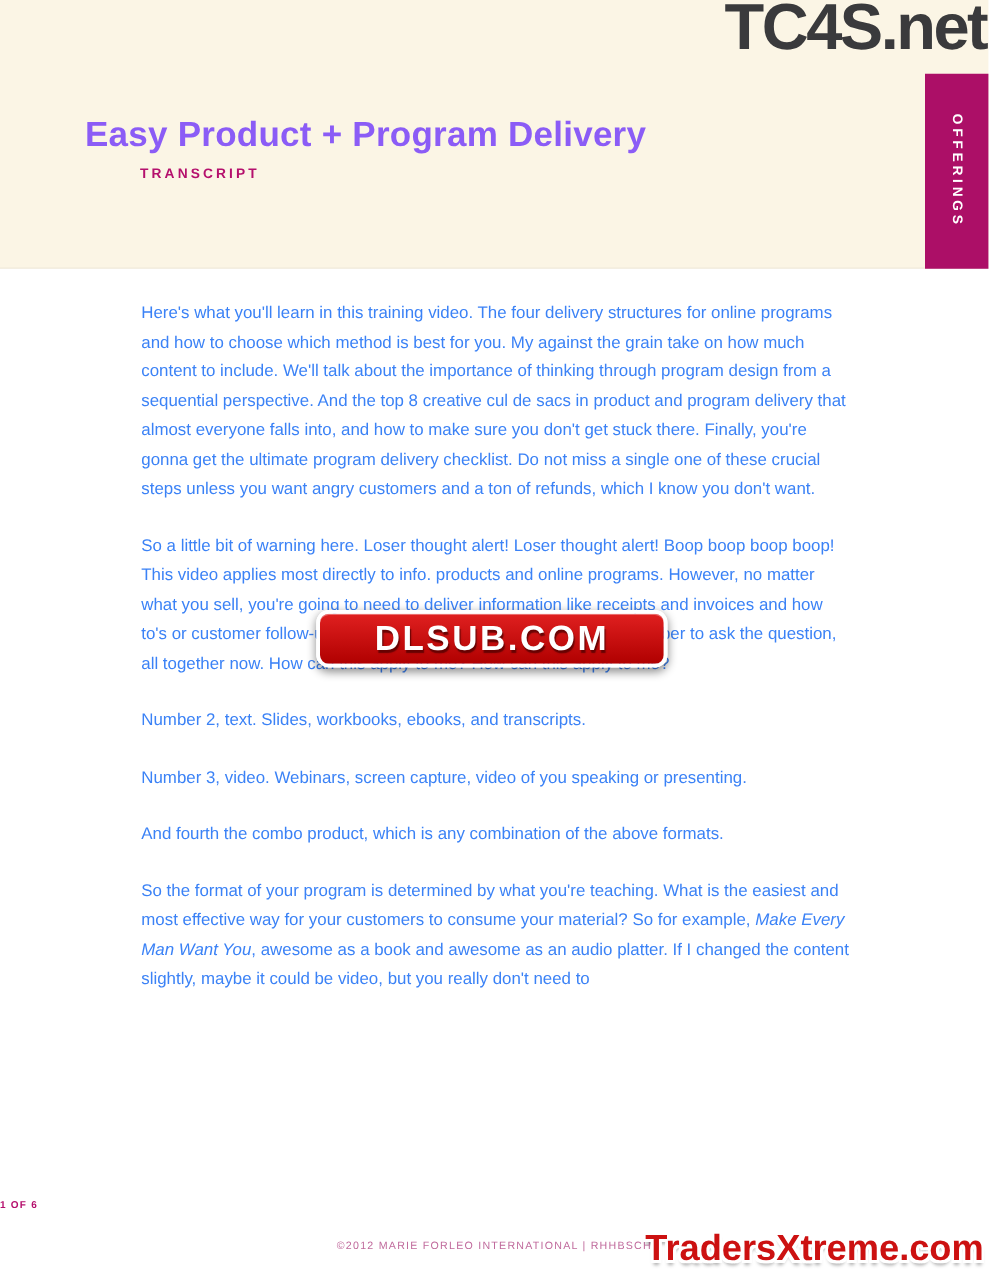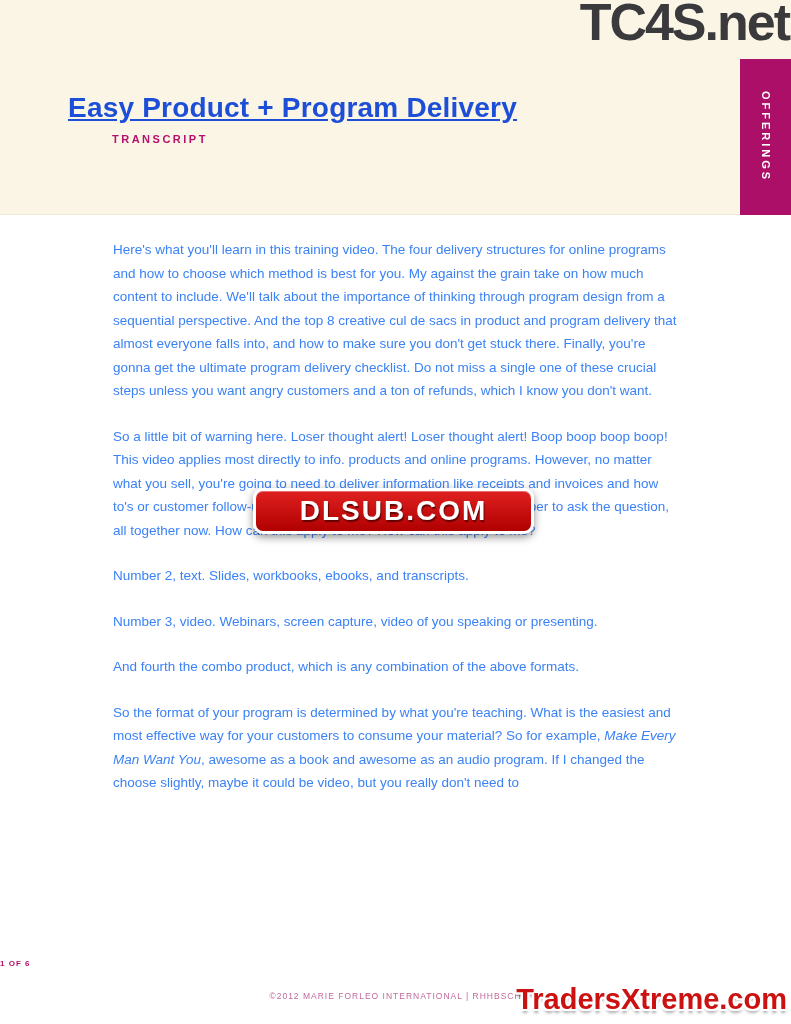--- a/index.html
+++ b/index.html
@@ -22,23 +22,22 @@
     height: 215px;
     background: #fbf5e5;
     border-bottom: 1px solid rgba(0,0,0,0.05);
   }
   .title {
     position: absolute;
     left: 68px;
     top: 92px;
     font-size: 28px;
     font-weight: bold;
-    color: #1d4ed8;
+    color: #8b5cf6;
     letter-spacing: 0.2px;
-    text-decoration: underline;
   }
   .subtitle {
     position: absolute;
     left: 70px;
     top: 133px;
     font-size: 11px;
     font-weight: bold;
     color: #b5106d;
     letter-spacing: 2.5px;
     margin-left: 42px;
@@ -167,21 +166,21 @@
       <span class="side-tab-label">OFFERINGS</span>
     </div>
   </div>
 
   <div class="content">
     <p>Here's what you'll learn in this training video. The four delivery structures for online programs and how to choose which method is best for you. My against the grain take on how much content to include. We'll talk about the importance of thinking through program design from a sequential perspective. And the top 8 creative cul de sacs in product and program delivery that almost everyone falls into, and how to make sure you don't get stuck there. Finally, you're gonna get the ultimate program delivery checklist. Do not miss a single one of these crucial steps unless you want angry customers and a ton of refunds, which I know you don't want.</p>
     <p>So a little bit of warning here. Loser thought alert! Loser thought alert! Boop boop boop boop! This video applies most directly to info. products and online programs. However, no matter what you sell, you're going to need to deliver information like receipts and invoices and how to's or customer follow-up digitally, so pay close attention. And remember to ask the question, all together now. How can this apply to me? How can this apply to me?</p>
     <p>Number 2, text. Slides, workbooks, ebooks, and transcripts.</p>
     <p>Number 3, video. Webinars, screen capture, video of you speaking or presenting.</p>
     <p>And fourth the combo product, which is any combination of the above formats.</p>
-    <p><span>So the format of your program is determined by what you're teaching. What is the easiest and most effective way for your customers to consume your material? So for example, </span><em>Make Every Man Want You</em><span>, awesome as a book and awesome as an audio program. If I changed the choose slightly, maybe it could be video, but you really don't need to</span></p>
+    <p><span>So the format of your program is determined by what you're teaching. What is the easiest and most effective way for your customers to consume your material? So for example, </span><em>Make Every Man Want You</em><span>, awesome as a book and awesome as an audio platter. If I changed the content slightly, maybe it could be video, but you really don't need to</span></p>
   </div>
 
   <div class="footer-page">1 OF 6</div>
   <div class="footer-copyright">©2012 MARIE FORLEO INTERNATIONAL | RHHBSCH</div>
 
   <div class="wm-topright">TC4S.net</div>
   <div class="wm-stamp">
     <span class="wm-stamp-text">DLSUB.COM</span>
   </div>
   <div class="wm-bottomright">TradersXtreme.com</div>

